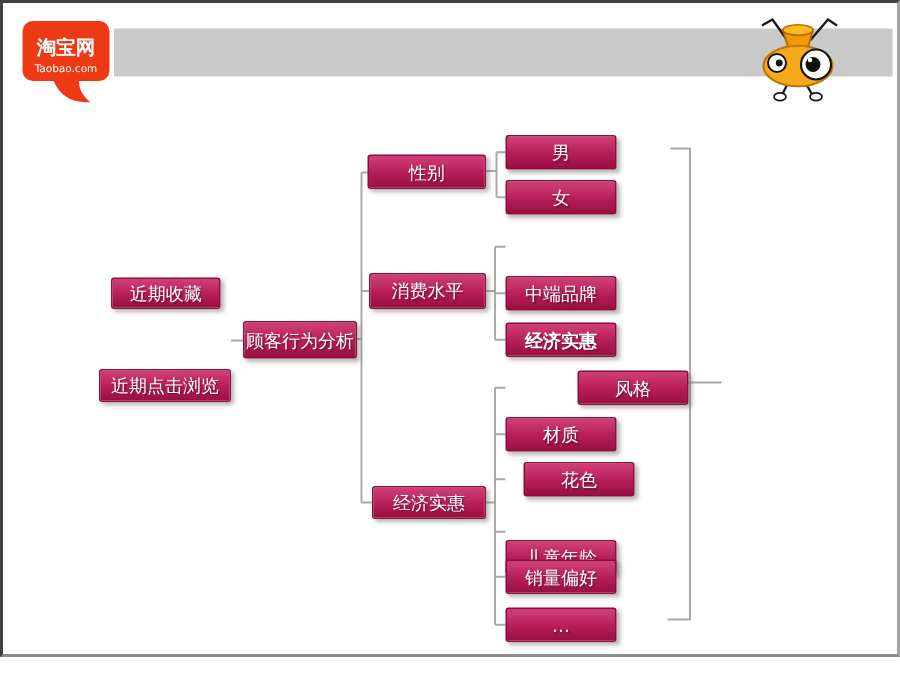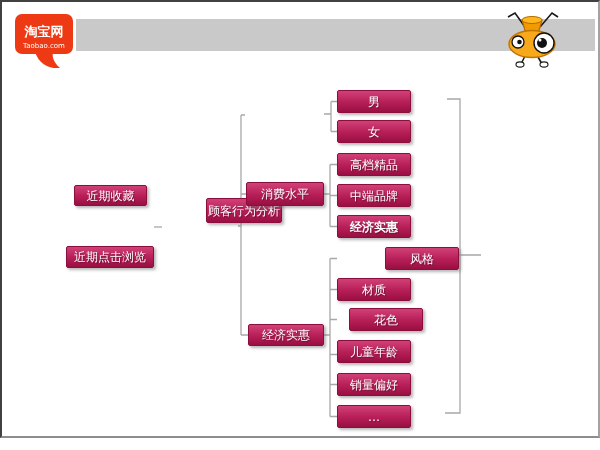--- a/index.html
+++ b/index.html
@@ -21,31 +21,31 @@
     border:1px solid #8b0e3d;border-radius:2px;box-sizing:border-box;
     box-shadow:2px 2px 3px rgba(110,110,110,.5);
     text-shadow:1px 1px 1px rgba(0,0,0,.35);
   }
   .node.big{font-size:14px;}
   
   .n-recent-fav{left:72px;top:183px;width:73px;height:21px;}
   .n-recent-ord{left:63px;top:214px;width:90px;height:22px;}
   .n-recent-clk{left:64px;top:244px;width:88px;height:22px;}
   
-  .n-root{left:160px;top:196px;width:76px;height:25px;margin-left:44px;}
+  .n-root{left:160px;top:212px;width:76px;height:25px;}
   
   .n-gender{left:243px;top:101px;width:79px;height:23px;}
   .n-consume{left:244px;top:180px;width:78px;height:24px;}
   .n-pref{left:246px;top:322px;width:76px;height:22px;}
   
   .leaf{left:335px;width:74px;height:23px;}
   .n-male{top:88px;}   .n-female{top:118px;}
   .n-high{top:151px;}  .n-mid{top:182px;}   .n-econ{top:213px;font-weight:bold;}
   .n-style{top:245px;margin-left:48px;} .n-mat{top:276px;}   .n-pattern{top:306px;margin-left:12px;}
-  .n-childage{top:338px;} .n-sales{top:371px;} .n-more{top:403px;}
+  .n-childage{top:358px;} .n-sales{top:371px;} .n-more{top:403px;}
   
   .n-result{left:479px;top:230px;width:78px;height:52px;}
 </style>
 </head>
 <body>
 
 <div class="frame">
 
   <div class="header-bar"></div>
 
@@ -80,26 +80,26 @@
     <path d="M322,192 H328 M328,162.5 V224.5 M328,162.5 H335 M328,193.5 H335 M328,224.5 H335" fill="none" stroke="#a8a8a8" stroke-width="1.3"></path>
     <path d="M322,333 H328 M328,256.5 V414.5 M328,256.5 H335 M328,287.5 H335 M328,317.5 H335 M328,352.5 H335 M328,382.5 H335 M328,414.5 H335" fill="none" stroke="#a8a8a8" stroke-width="1.3"></path>
     <path d="M445,97 H458 V411 H443 M448,253 H479" fill="none" stroke="#a8a8a8" stroke-width="1.3"></path>
   </svg>
 
   <div class="node n-recent-fav">近期收藏</div>
   <div class="node n-recent-clk">近期点击浏览</div>
 
   <div class="node n-root">顾客行为分析</div>
 
+  <div class="node n-gender">性别</div>
   <div class="node n-consume">消费水平</div>
   <div class="node n-pref">经济实惠</div>
 
   <div class="node leaf n-male">男</div>
   <div class="node leaf n-female">女</div>
-  <div class="node leaf n-high">高档精品</div>
   <div class="node leaf n-mid">中端品牌</div>
   <div class="node leaf n-econ">经济实惠</div>
   <div class="node leaf n-style">风格</div>
   <div class="node leaf n-mat">材质</div>
   <div class="node leaf n-pattern">花色</div>
   <div class="node leaf n-childage">儿童年龄</div>
   <div class="node leaf n-sales">销量偏好</div>
   <div class="node leaf n-more">…</div>
 
 

